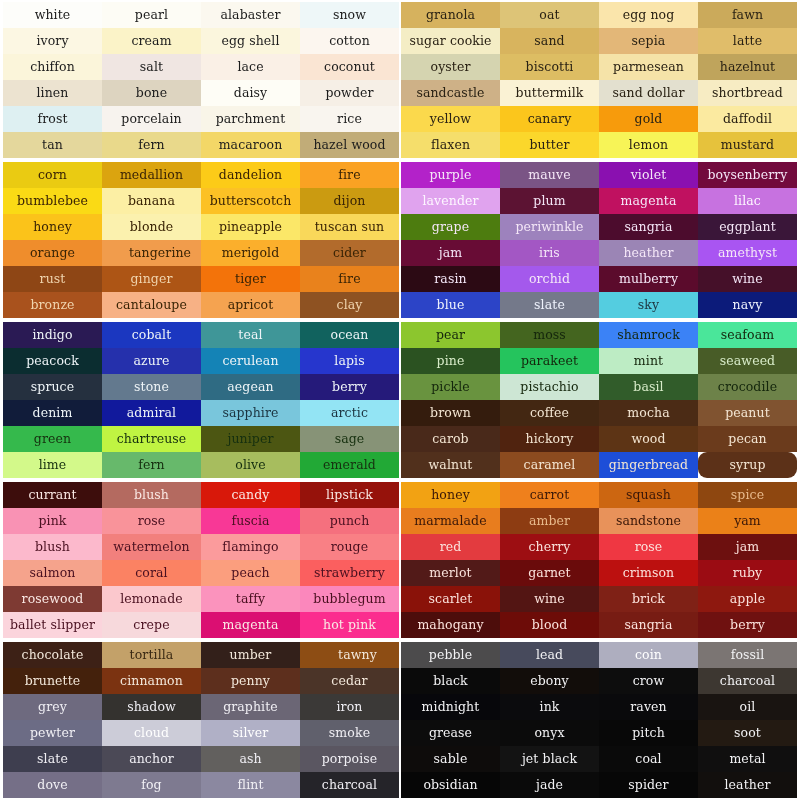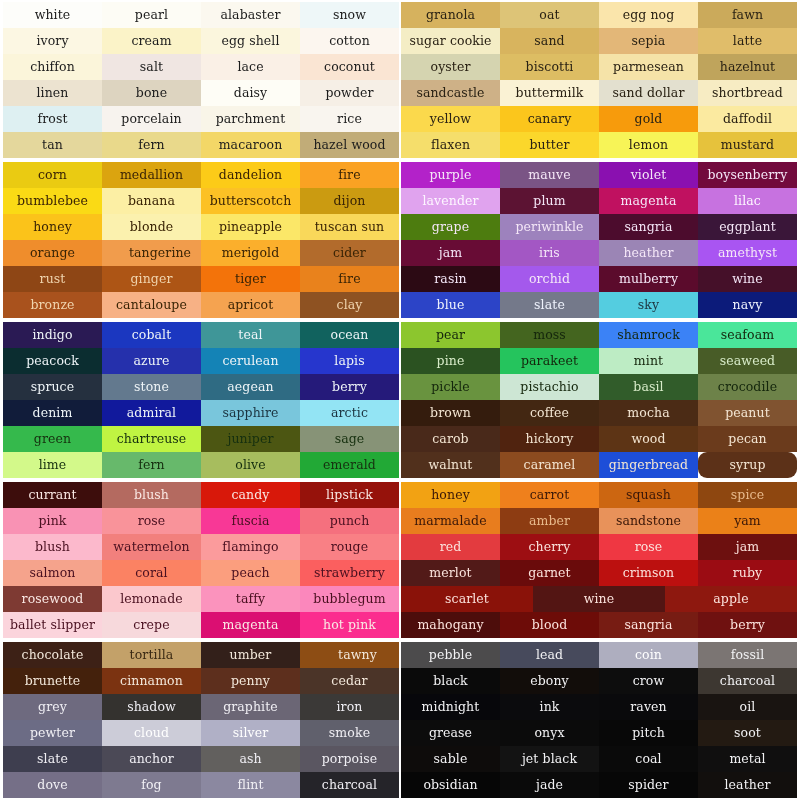--- a/index.html
+++ b/index.html
@@ -727,20 +727,23 @@
             <span class="swatch-label" style="color: rgb(251, 226, 220);">ruby</span>
           </div>
         </div>
         <div class="swatch-row">
           <div class="swatch" style="background: rgb(138, 18, 9);">
             <span class="swatch-label" style="color: rgb(251, 226, 220);">scarlet</span>
           </div>
           <div class="swatch" style="background: rgb(83, 21, 19);">
             <span class="swatch-label" style="color: rgb(251, 226, 220);">wine</span>
           </div>
+          <div class="swatch" style="background: rgb(127, 33, 22);">
+            <span class="swatch-label" style="color: rgb(251, 226, 220);">brick</span>
+          </div>
           <div class="swatch" style="background: rgb(142, 24, 15);">
             <span class="swatch-label" style="color: rgb(251, 226, 220);">apple</span>
           </div>
         </div>
         <div class="swatch-row">
           <div class="swatch" style="background: rgb(77, 13, 11);">
             <span class="swatch-label" style="color: rgb(251, 226, 220);">mahogany</span>
           </div>
           <div class="swatch" style="background: rgb(109, 12, 8);">
             <span class="swatch-label" style="color: rgb(251, 226, 220);">blood</span>

